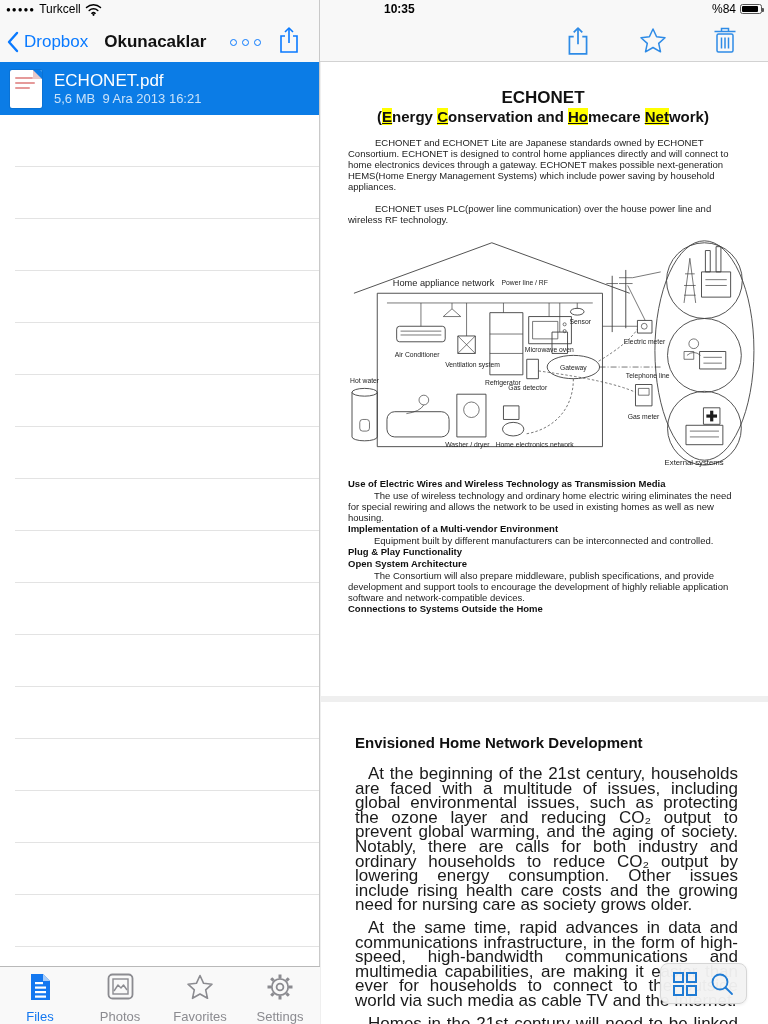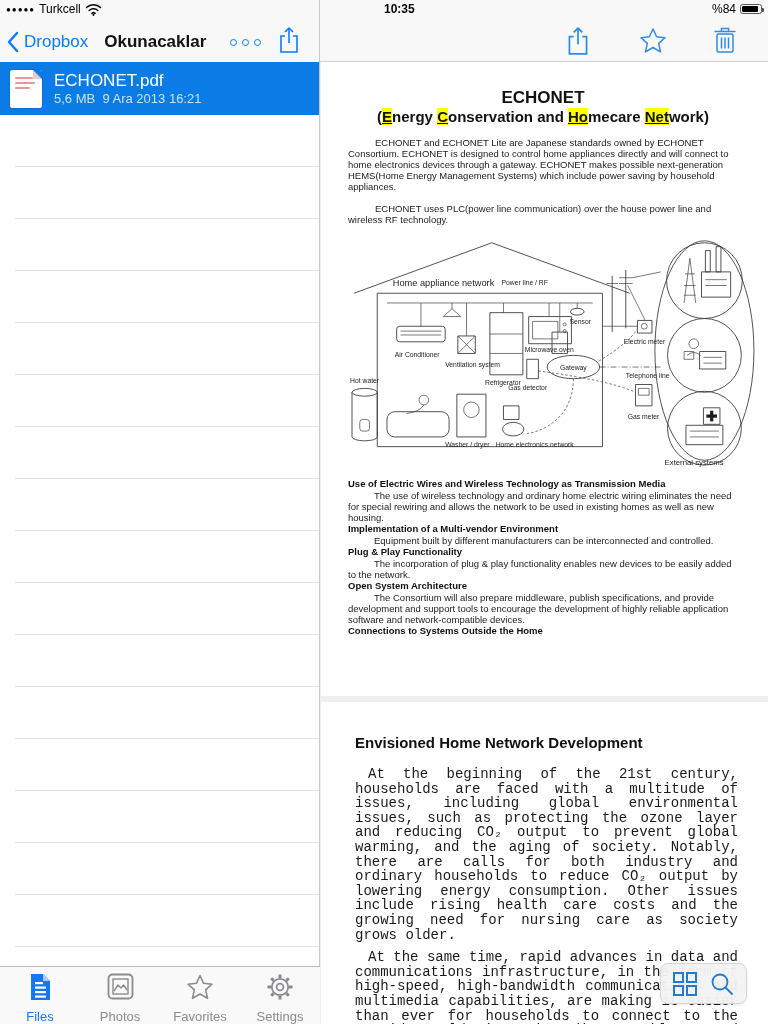--- a/index.html
+++ b/index.html
@@ -78,21 +78,21 @@
   .diagram text { font-family:"Liberation Sans", sans-serif; font-size:7px; fill:#1c1c1c; }
   .diagram text.lg { font-size:9.5px; }
   .diagram text.md { font-size:8px; }
   .diagram text.mid { text-anchor:middle; }
   .sections { margin-top:10px; }
   .sec-h { font-size:9.5px; line-height:12px; font-weight:bold; color:#111; }
   .sec-b { font-size:9.5px; line-height:11px; color:#222; text-indent:26px; }
 
   
   .p2-heading { font-size:15px; font-weight:bold; color:#111; margin-top:6px; }
-  .p2-para { font-family:Liberation Mono, monospace; font-size:14px; line-height:14.6px; color:#1a1a1a;
+  .p2-para { font-family:Liberation Sans, sans-serif; font-size:17px; line-height:14.6px; color:#1a1a1a;
              text-align:justify; text-indent:13px; margin-top:8px; }
   .p2-para:first-of-type { margin-top:16px; }
 
   
   .float-panel { position:absolute; left:660px; top:963px; width:87px; height:41px; background:rgba(243,243,243,.96);
                  border:1px solid #d6d6d6; border-radius:8px; display:flex; align-items:center; justify-content:space-evenly; z-index:25; box-shadow:0 1px 3px rgba(0,0,0,.08); }
   .float-btn { cursor:pointer; display:flex; }
 </style>
 </head>
 <body>
@@ -359,21 +359,20 @@
             <text class="md" x="326" y="237">External systems</text>
           </svg>
         </div>
 
         <div class="sections">
           <div class="sec-h">Use of Electric Wires and Wireless Technology as Transmission Media</div>
           <p class="sec-b">The use of wireless technology and ordinary home electric wiring eliminates the need for special rewiring and allows the network to be used in existing homes as well as new housing.</p>
           <div class="sec-h">Implementation of a Multi-vendor Environment</div>
           <p class="sec-b">Equipment built by different manufacturers can be interconnected and controlled.</p>
           <div class="sec-h">Plug &amp; Play Functionality</div>
-          <p class="sec-b">The incorporation of plug &amp; play functionality enables new devices to be easily added to the network.</p>
           <div class="sec-h">Open System Architecture</div>
           <p class="sec-b">The Consortium will also prepare middleware, publish specifications, and provide development and support tools to encourage the development of highly reliable application software and network-compatible devices.</p>
           <div class="sec-h">Connections to Systems Outside the Home</div>
         </div>
       </section>
 
       <div class="page-gap"></div>
 
       <section class="page page2">
         <h2 class="p2-heading">Envisioned Home Network Development</h2>

